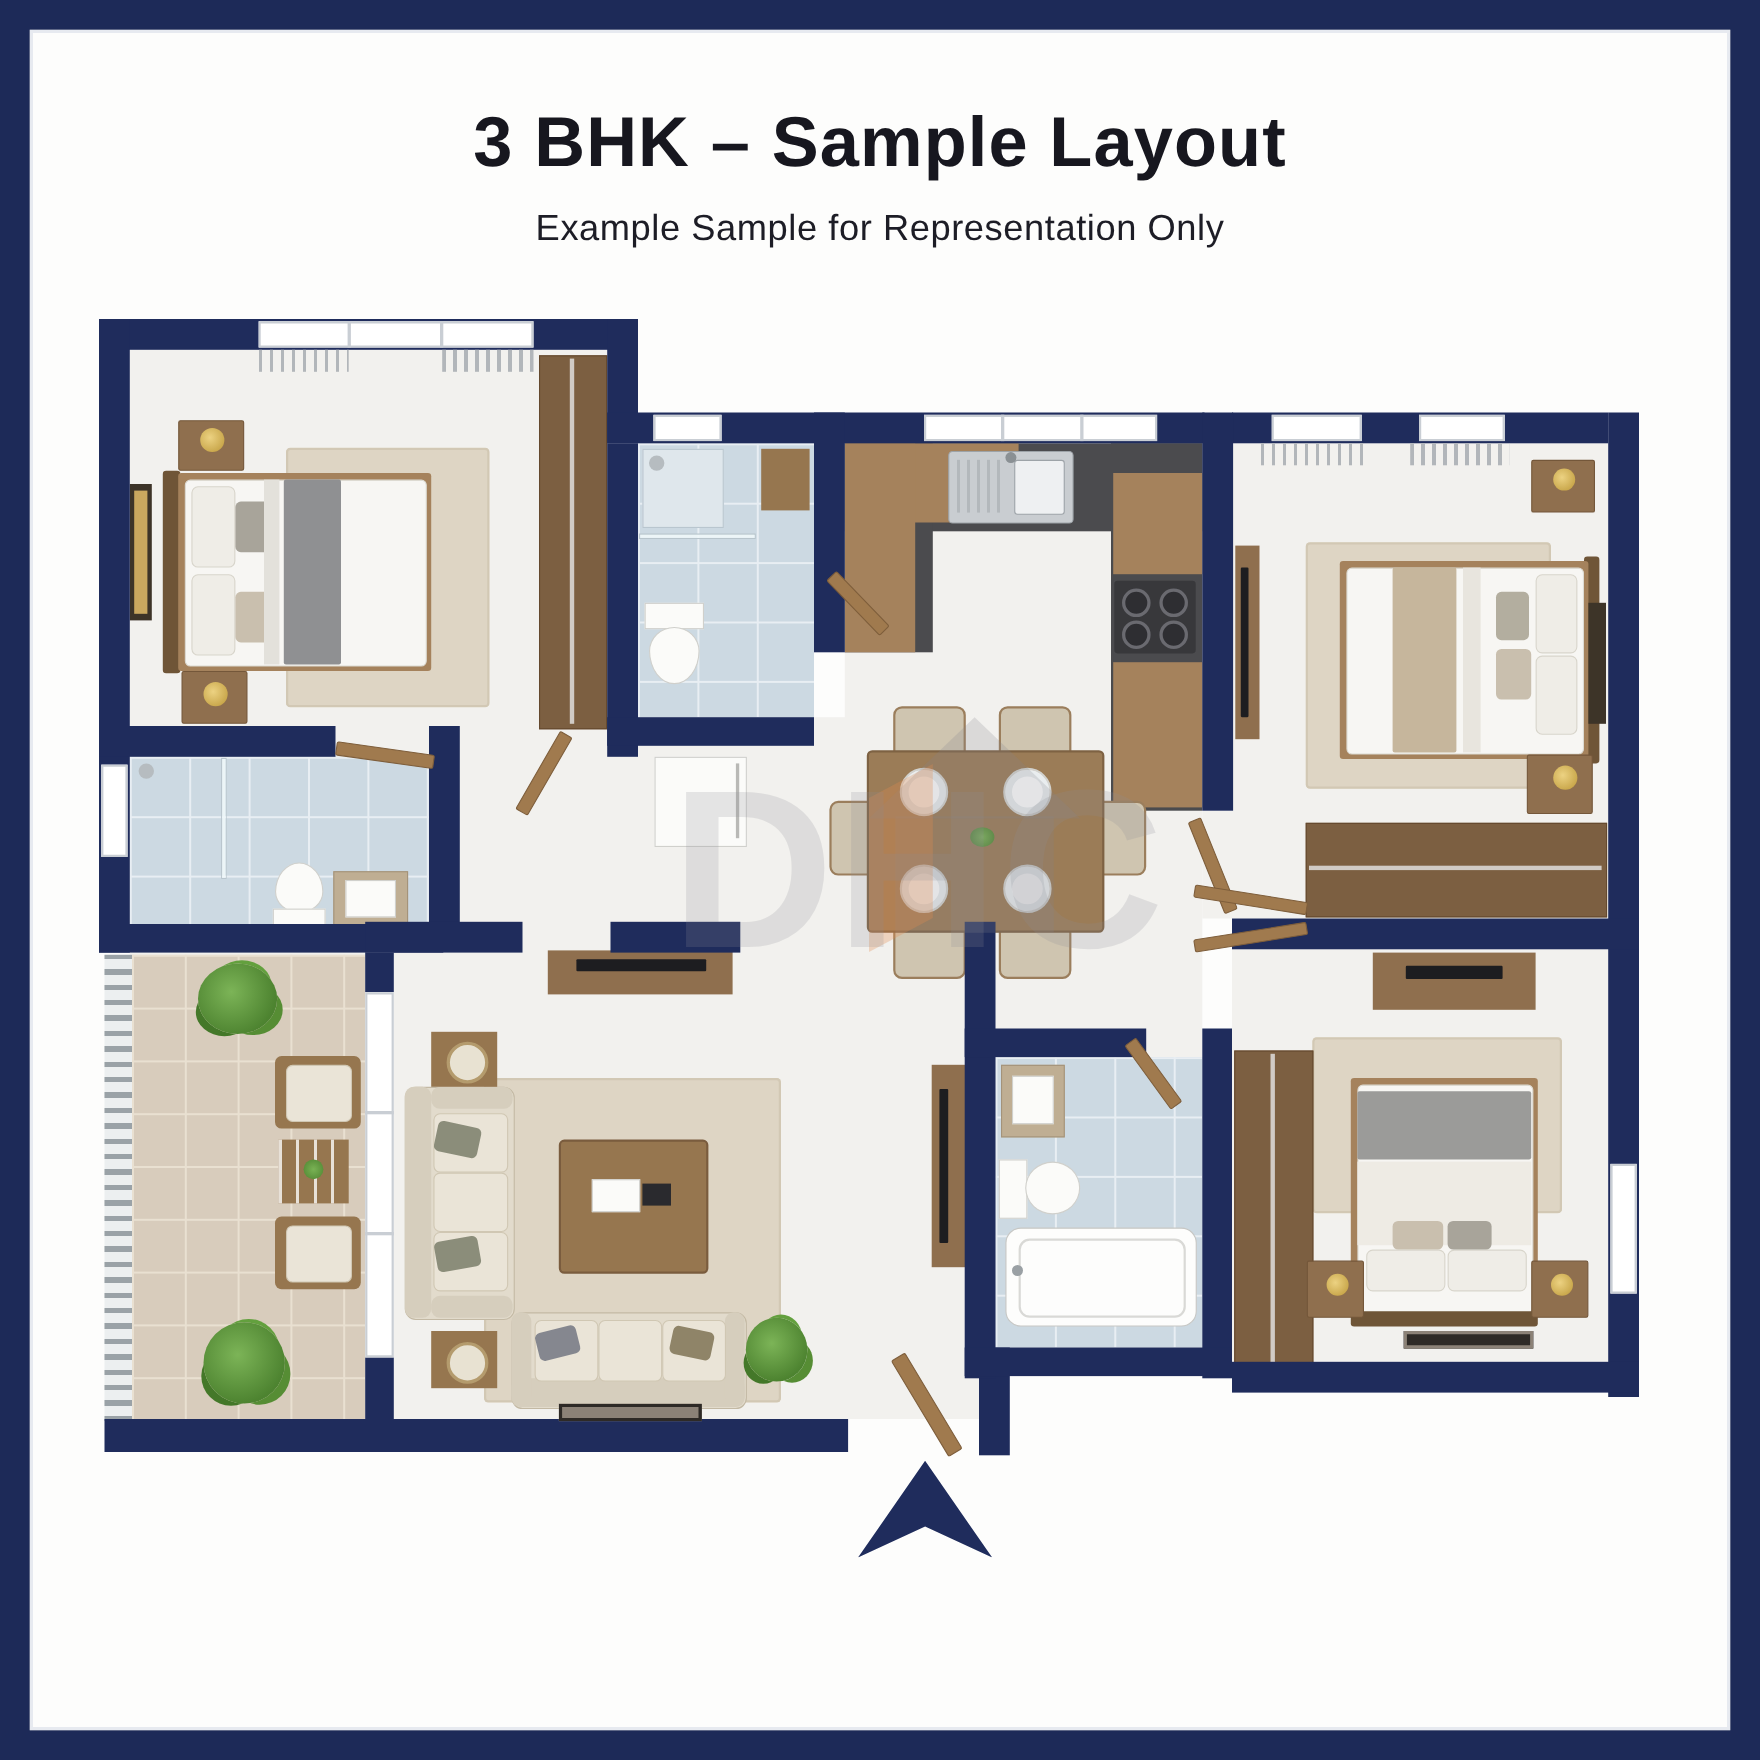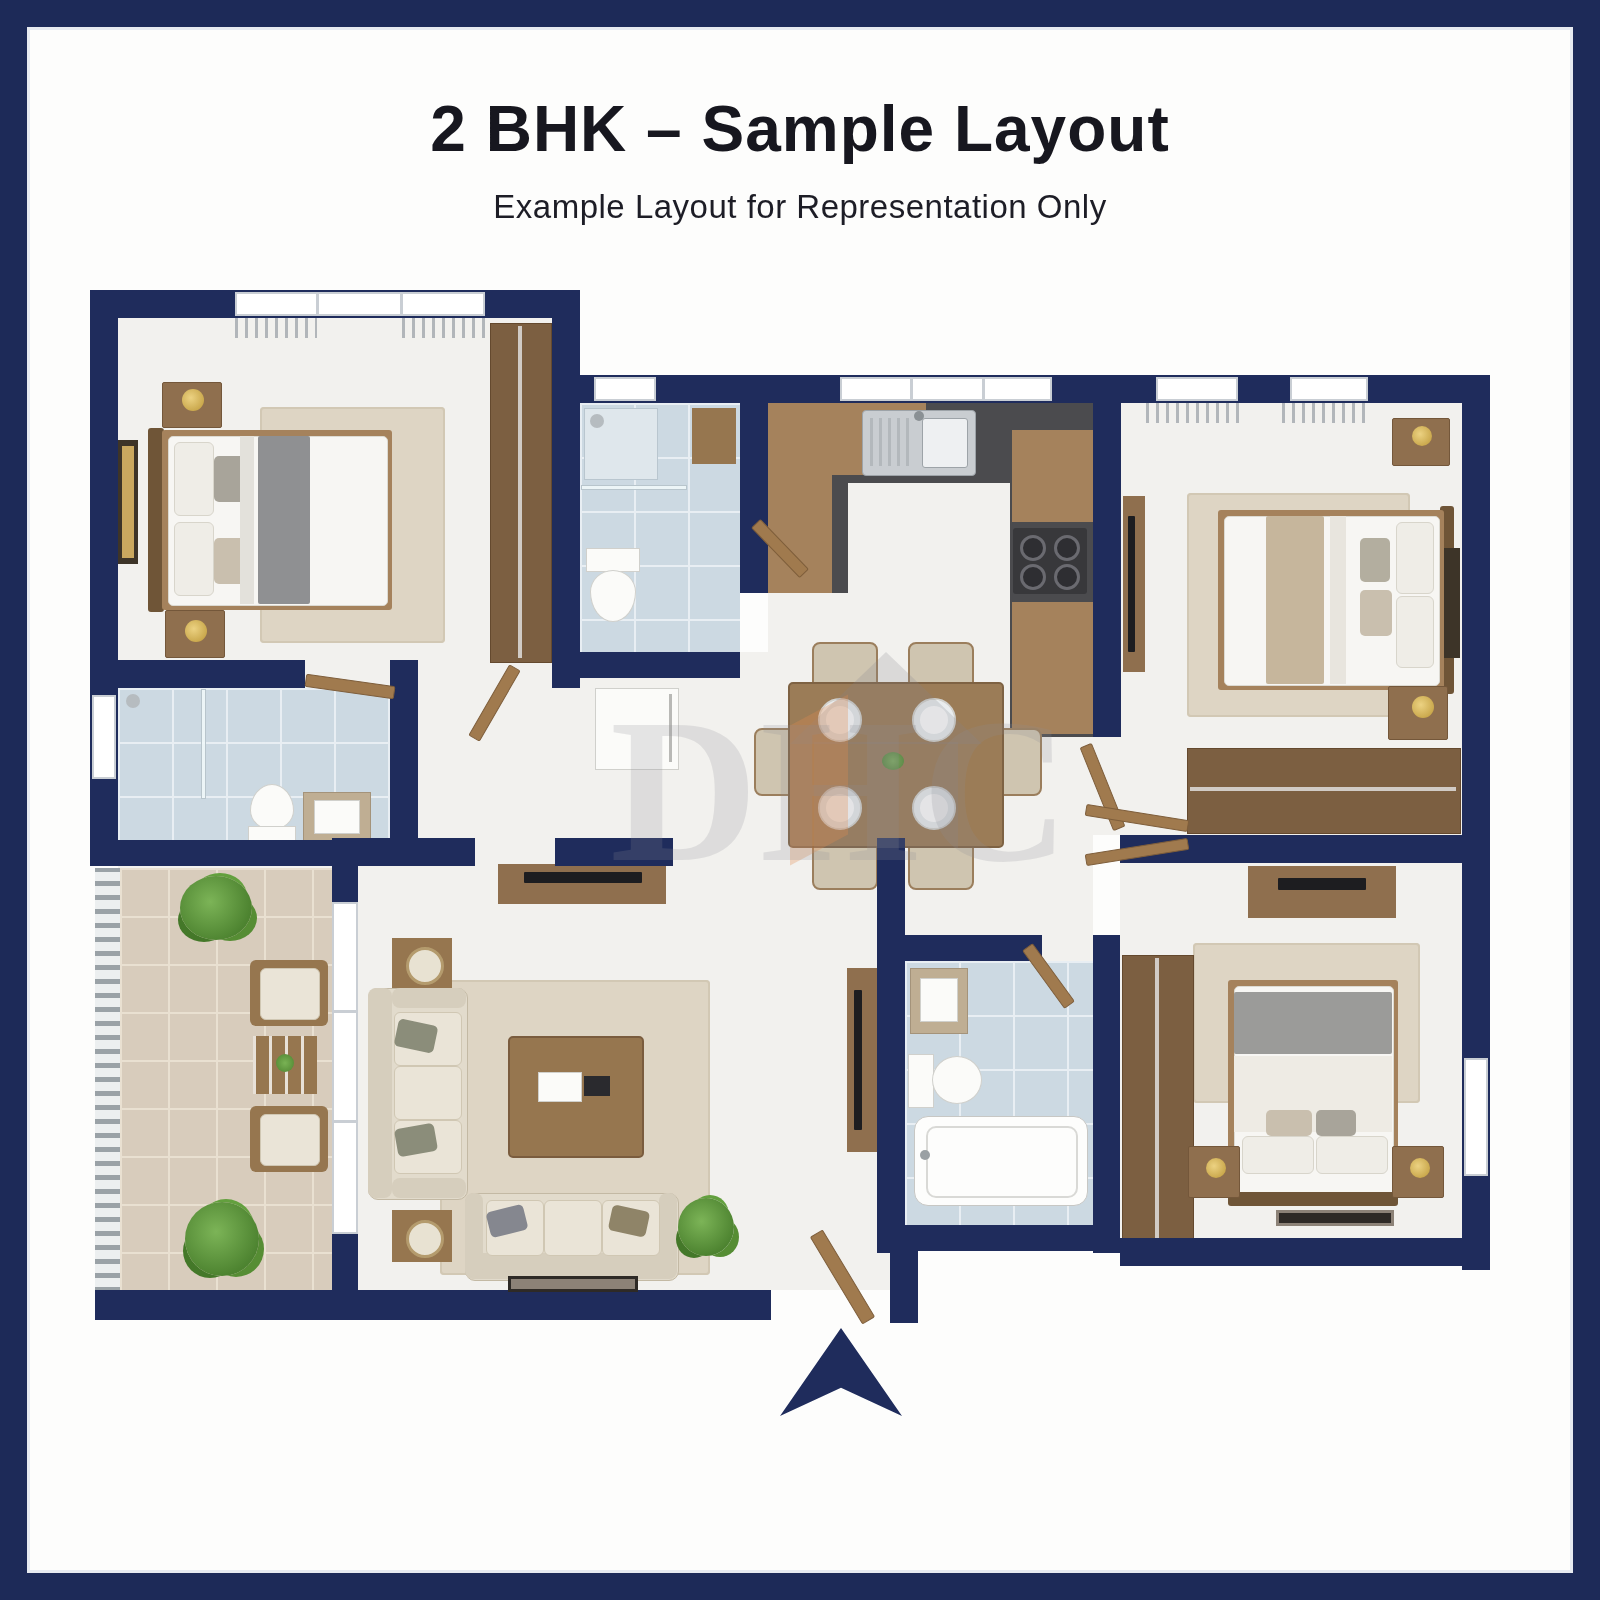--- a/index.html
+++ b/index.html
@@ -49,42 +49,42 @@
   .sofa{background:#e2dbcc;border:1px solid #c3b9a4;border-radius:10px;}
   .sofap{background:#d6cebd;border-radius:8px;}
   .cush{background:#eae4d7;border:1px solid #d0c7b3;border-radius:6px;}
   .plant{background:radial-gradient(circle at 42% 40%,#7cb457,#4d8330 72%);border-radius:50%;
          box-shadow:14px 10px 0 -9px #568d34, -12px 12px 0 -10px #447829, 4px -12px 0 -9px #63a03e;}
   .glass{background:rgba(240,247,250,.9);box-shadow:0 0 0 1px #b8c5cc;}
   .fix{background:#fbfbf9;border:1px solid #d0d0cc;}
   .burn{background:#2e2e32;border:3px solid #6a6a70;border-radius:50%;}
   .screen{background:#1d1d20;border-radius:1px;}
   
-  #wm{pointer-events:none;z-index:50;font-family:Liberation Serif, serif;}
+  #wm{pointer-events:none;z-index:50;}
   #wm-big{left:520px;top:398px;width:420px;text-align:center;font-size:205px;font-weight:700;
           color:#8e8e96;opacity:.20;letter-spacing:2px;line-height:1;}
   #wm-brand{left:470px;top:556px;width:480px;text-align:center;font-size:44px;font-weight:700;
           color:#75757e;opacity:.42;letter-spacing:9px;}
   .wm-roof{left:700px;top:362px;width:0;height:0;border-left:96px solid transparent;
           border-right:96px solid transparent;border-bottom:92px solid #83838c;opacity:.22;}
   .wm-body{left:724px;top:452px;width:144px;height:106px;background:#83838c;opacity:.22;}
   .wm-orange{left:700px;top:420px;width:58px;height:140px;background:linear-gradient(115deg,#e2control 0%,#e08b4f 100%);
           background:#e08b4f;opacity:.30;transform:skewY(-28deg);}
   
   #arrow{left:690px;top:1038px;width:122px;height:88px;background:#1f2c5c;
          clip-path:polygon(50% 0%,100% 100%,50% 68%,0% 100%);}
 </style>
 </head>
 <body>
 
 <div id="stage">
   <div id="frame" class="a"></div>
 
-  <div id="title" class="a title">2 BHK – Sample Layout</div>
-  <div id="subtitle" class="a title">Example Layout for Representation Only</div>
+  <div id="title" class="a title">3 BHK – Sample Layout</div>
+  <div id="subtitle" class="a title">Example Sample for Representation Only</div>
 
   <div id="plan" class="a">
 
     <div class="a floor" style="left:28px;top:28px;width:434px;height:342px"></div>
     <div class="a floor" style="left:678px;top:113px;width:325px;height:334px"></div>
     <div class="a floor" style="left:1030px;top:113px;width:342px;height:432px"></div>
     <div class="a floor" style="left:28px;top:362px;width:975px;height:638px"></div>
     <div class="a floor" style="left:1003px;top:447px;width:27px;height:98px"></div>
     <div class="a floor" style="left:1030px;top:573px;width:342px;height:375px"></div>
     <div class="a tileb" style="left:490px;top:113px;width:160px;height:249px"></div>

